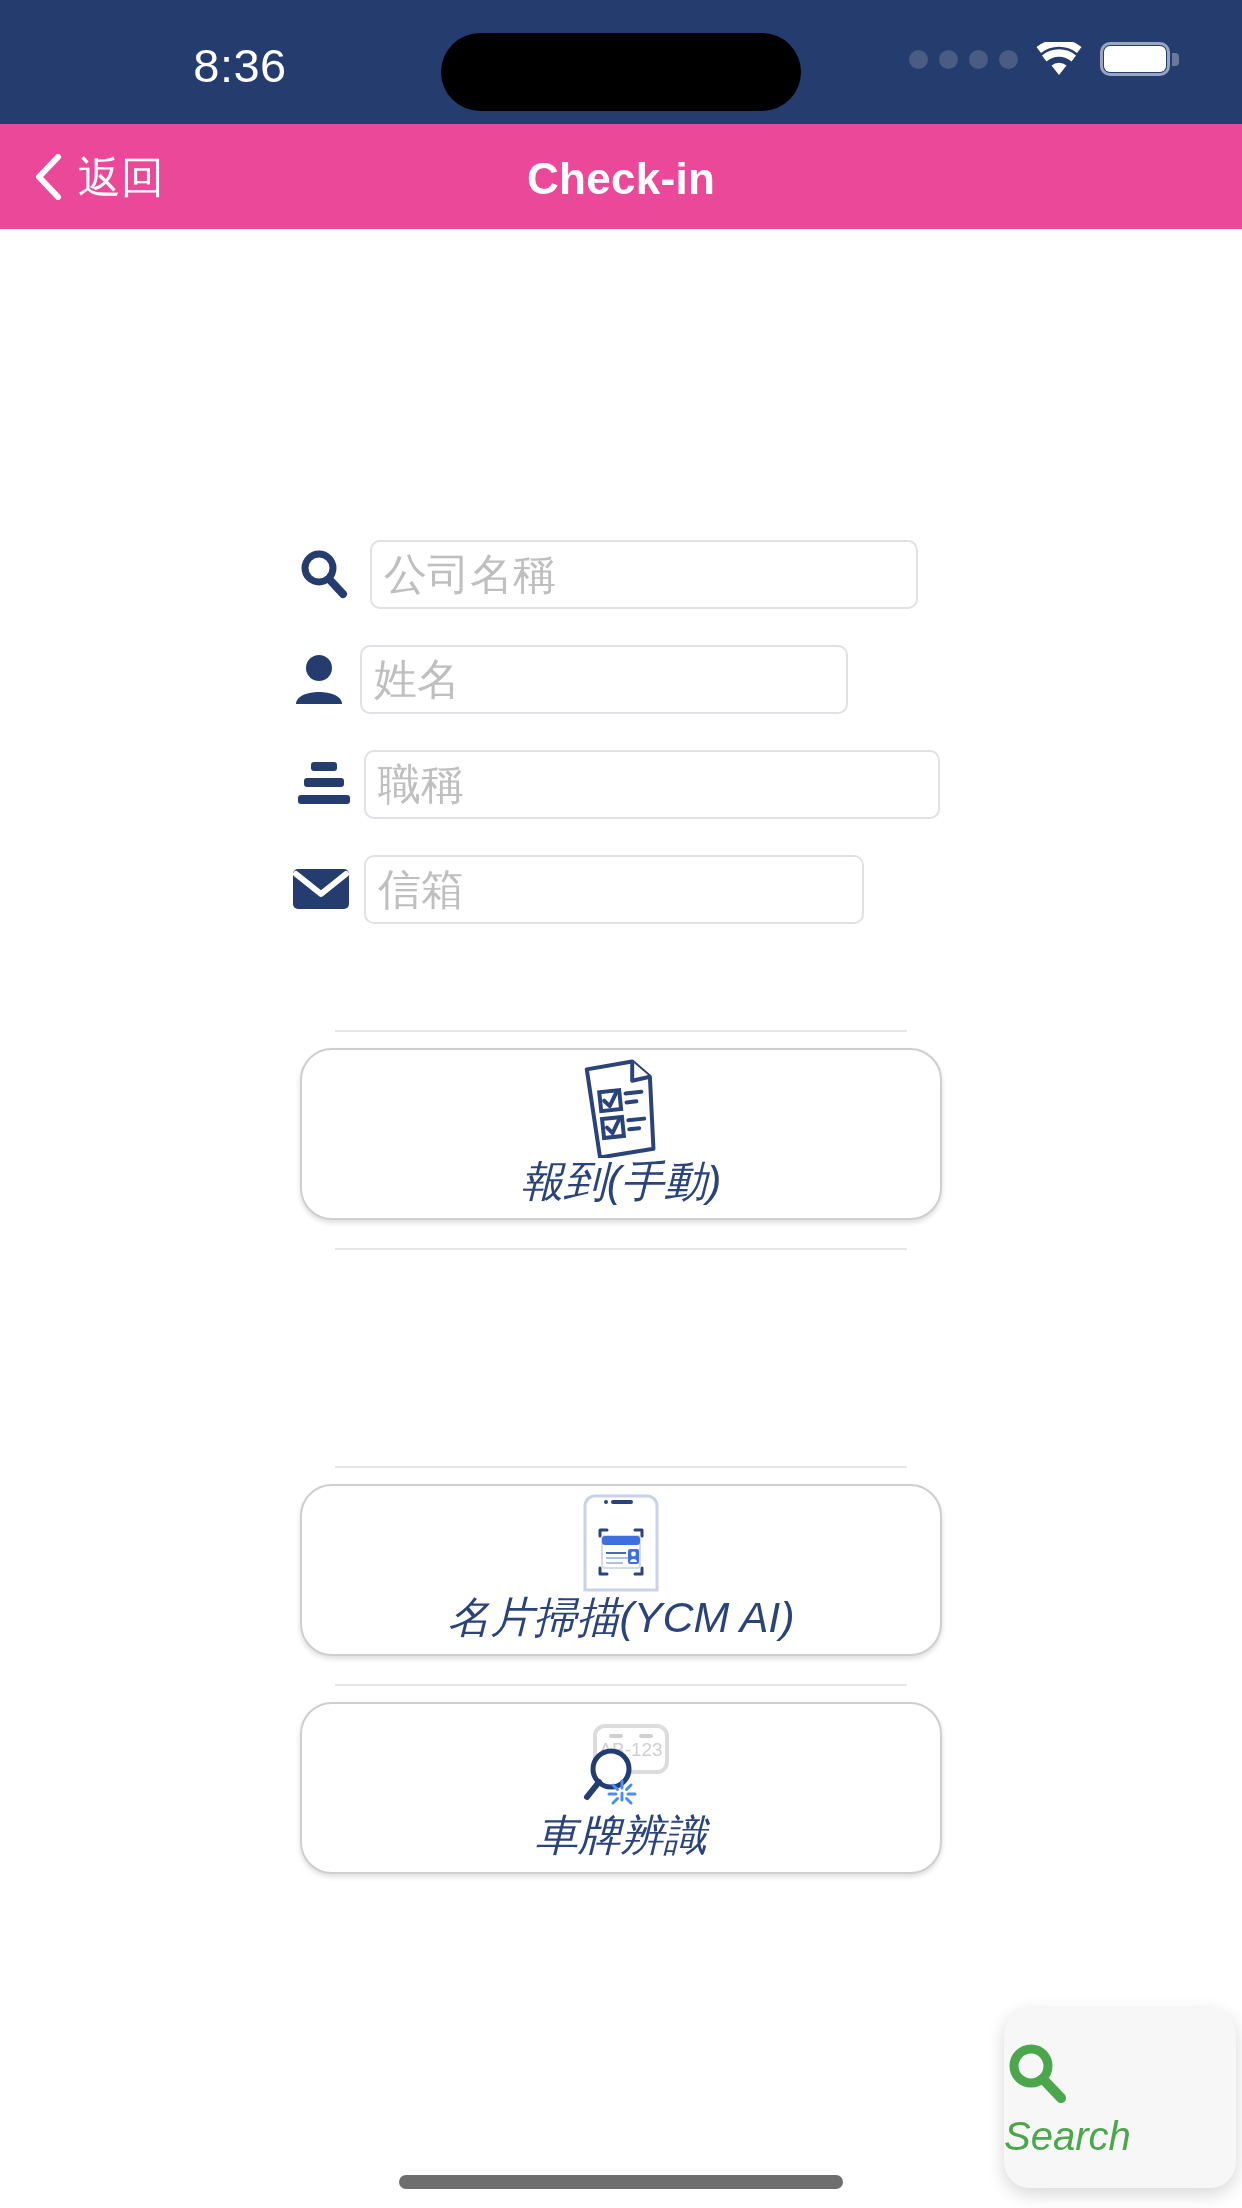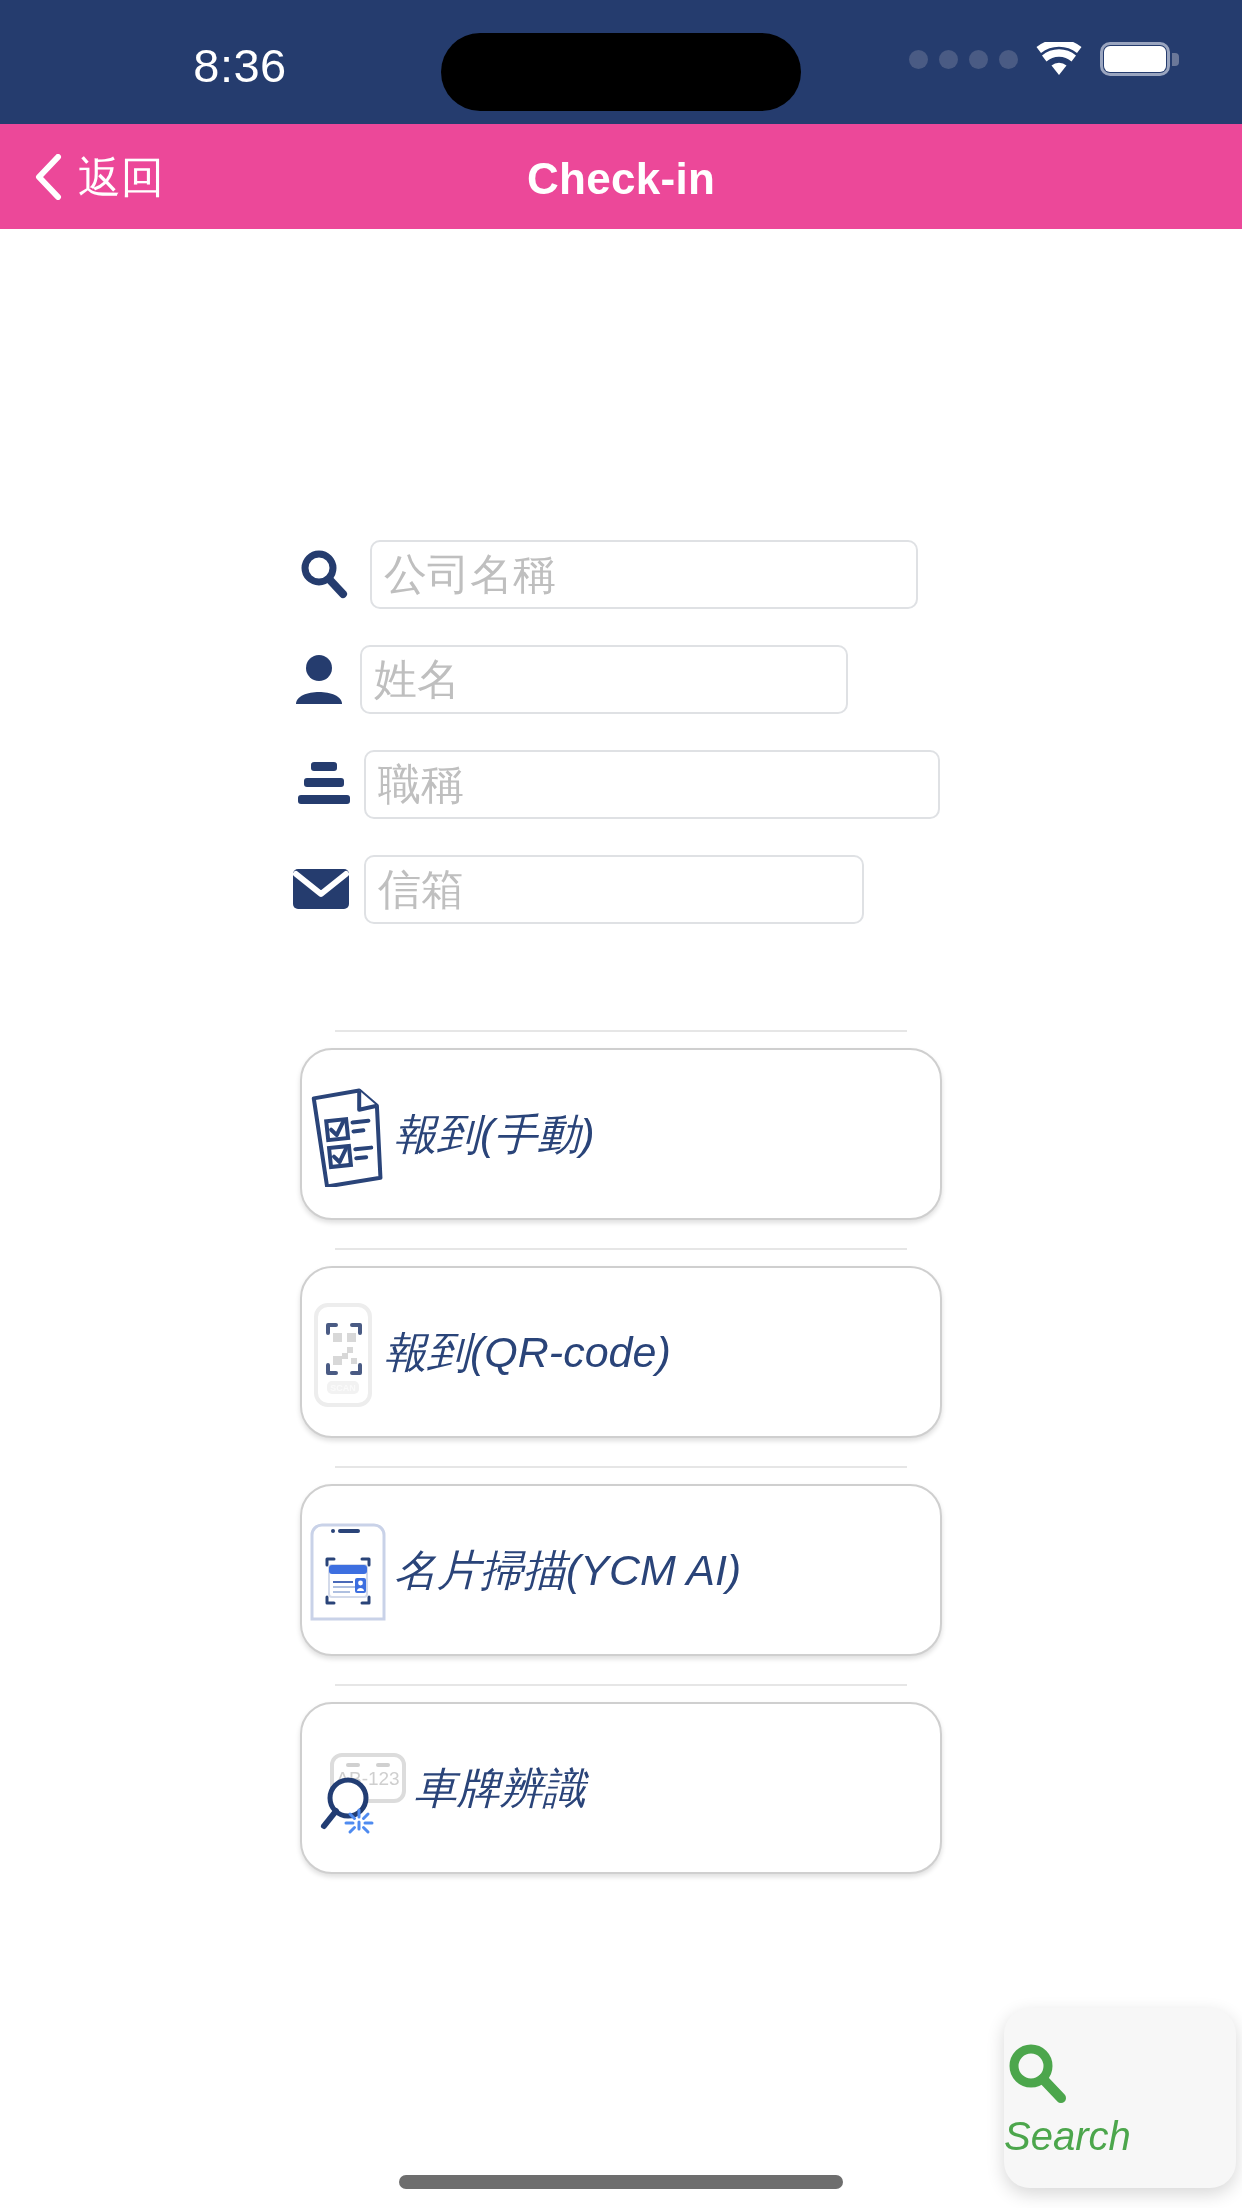--- a/index.html
+++ b/index.html
@@ -90,21 +90,21 @@
   .actions { position:absolute; left:0; top:1030px; width:1242px; }
   .act-wrap { position:relative; margin-bottom:12px; }
   .divider {
     position:absolute; left:335px; top:0; width:572px; height:2px;
     background:#E6E6E6;
   }
   .act-btn {
     position:absolute; left:300px; top:18px; width:642px; height:172px;
     background:#fff; border:2px solid #CFCFCF; border-radius:32px;
     box-shadow:0 3px 5px rgba(0,0,0,0.13);
-    display:flex; flex-direction:row; align-items:center; justify-content:flex-start;
+    display:flex; flex-direction:column; align-items:center; justify-content:flex-start;
     cursor:pointer; overflow:hidden;
   }
   .act-icon { height:104px; display:flex; align-items:center; justify-content:center; margin-top:6px; }
   .act-label {
     color:#2A4479; font-size:43px; line-height:1;
     font-style:italic; white-space:nowrap;
   }
   .act-wrap { height:206px; }
 
   
@@ -236,37 +236,20 @@
               <path d="M52 63 H68 M52 72 H62" stroke="#2A4479" stroke-width="4" stroke-linecap="round"></path>
             </g>
           </svg>
         </div>
         <div class="act-label">報到(手動)</div>
       </div>
     </div>
 
     <div class="act-wrap">
       <div class="divider"></div>
-      <div class="act-btn">
-        <div class="act-icon">
-          <svg width="82" height="104" viewBox="0 0 82 104">
-            <rect x="14" y="2" width="54" height="100" rx="12" fill="#fff" stroke="#EDEDED" stroke-width="4"></rect>
-            <path d="M26 30 V22 H34 M58 30 V22 H50 M26 62 V70 H34 M58 62 V70 H50" stroke="#4A5B84" stroke-width="4" fill="none" stroke-linecap="round" stroke-linejoin="round"></path>
-            <rect x="31" y="30" width="9" height="9" fill="#D8D8D8"></rect>
-            <rect x="45" y="30" width="9" height="9" fill="#D8D8D8"></rect>
-            <rect x="31" y="53" width="9" height="9" fill="#D8D8D8"></rect>
-            <rect x="45" y="44" width="6" height="6" fill="#D8D8D8"></rect>
-            <rect x="40" y="50" width="6" height="6" fill="#D8D8D8"></rect>
-            <rect x="49" y="55" width="6" height="6" fill="#D8D8D8"></rect>
-            <rect x="25" y="78" width="32" height="13" rx="5" fill="#F2F2F2"></rect>
-            <text x="41" y="88" font-family="Liberation Sans, sans-serif" font-size="9" fill="#FAFAFA" text-anchor="middle" font-weight="bold">SCAN</text>
-          </svg>
-        </div>
-        <div class="act-label">報到(QR-code)</div>
-      </div>
     </div>
 
     <div class="act-wrap">
       <div class="divider"></div>
       <div class="act-btn">
         <div class="act-icon">
           <svg width="92" height="104" viewBox="0 0 92 104">
             <path d="M20 4 h52 a10 10 0 0 1 10 10 v84 h-72 v-84 a10 10 0 0 1 10 -10 z" fill="#fff" stroke="#C9D2E8" stroke-width="3"></path>
             <rect x="36" y="8" width="22" height="4" rx="2" fill="#2A4479"></rect>
             <circle cx="31" cy="10" r="2" fill="#2A4479"></circle>

